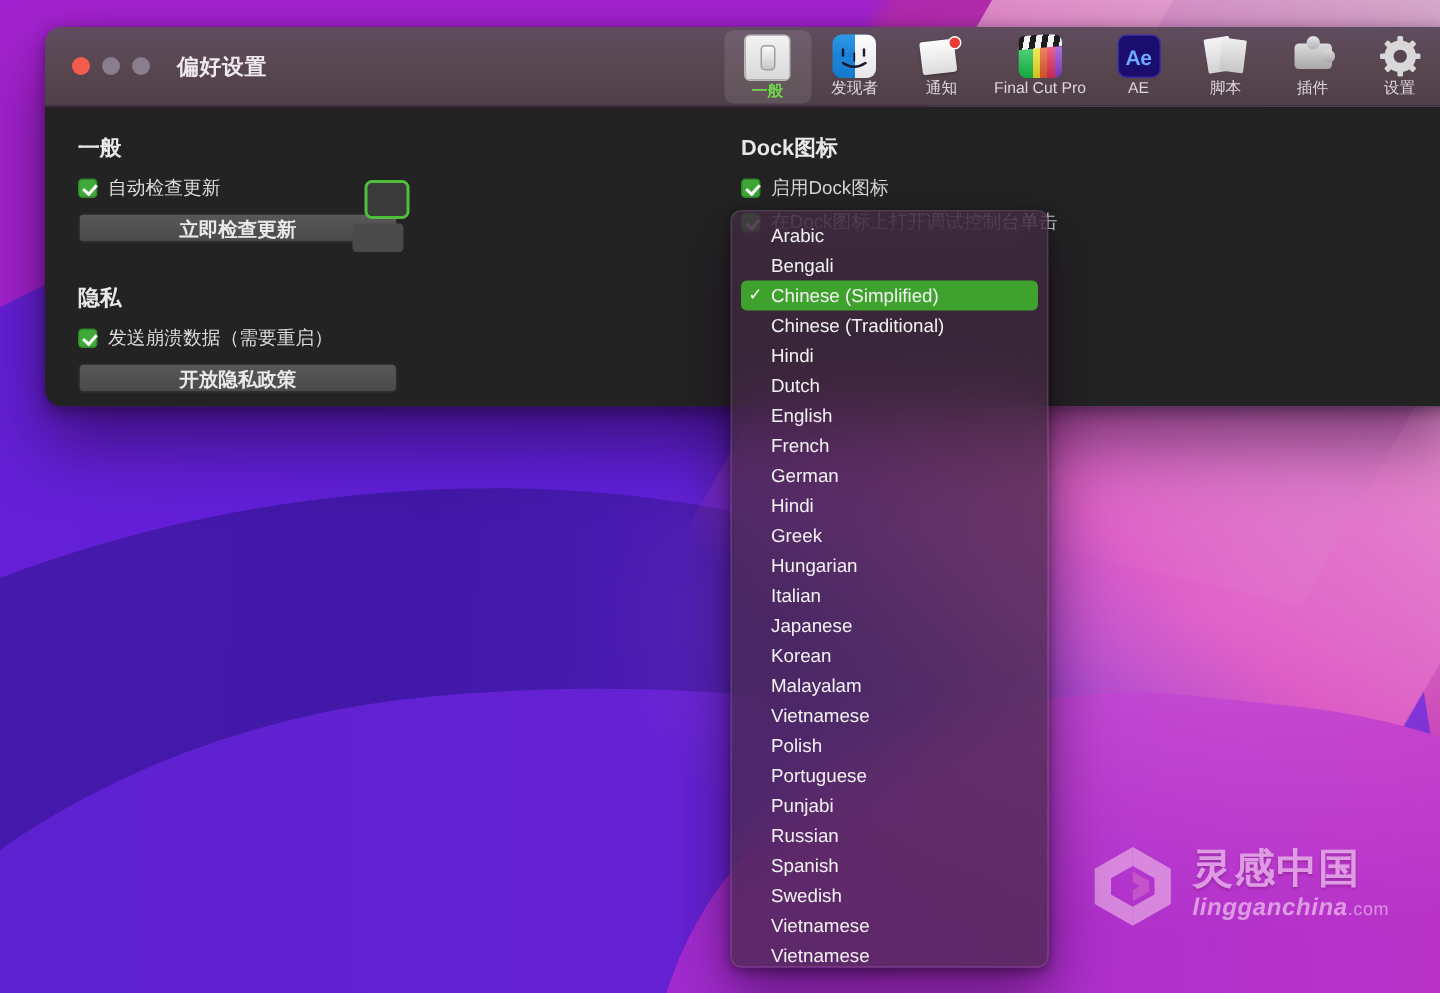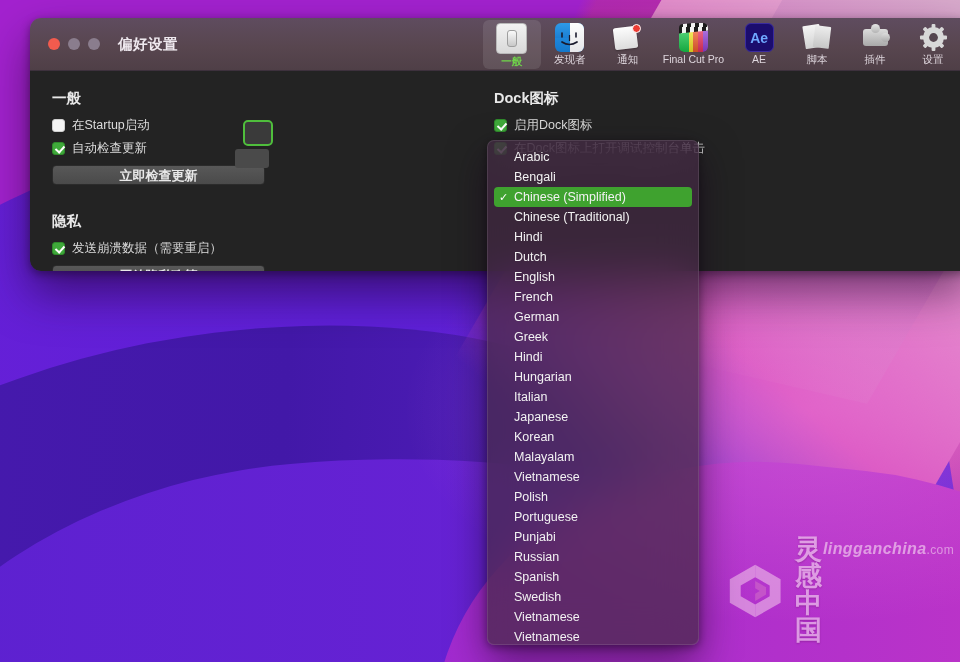--- a/index.html
+++ b/index.html
@@ -63,21 +63,21 @@
     background:radial-gradient(60% 46% at 84% 62%, rgba(255,150,230,.30) 0%, rgba(255,150,230,0) 70%);
   }
 
   
   #watermark{
     position:absolute;left:728px;top:556px;width:206px;height:68px;
     display:flex;align-items:center;gap:9px;
     opacity:.62;
   }
   #watermark .wm-mark{width:58px;height:58px;flex:none;}
-  #watermark .wm-text{display:flex;line-height:1;}
+  #watermark .wm-text{display:flex;flex-direction:column;line-height:1;}
   #watermark .wm-cn{
     font-size:27px;font-weight:bold;color:#f6d9f2;letter-spacing:1px;
     text-shadow:0 1px 2px rgba(80,0,70,.45);
   }
   #watermark .wm-en{
     font-size:16px;font-weight:bold;font-style:italic;color:#f6d9f2;
     letter-spacing:.4px;margin-top:5px;
   }
   #watermark .wm-en .dom{font-size:12px;font-style:normal;font-weight:normal;opacity:.9;}
 
@@ -396,24 +396,20 @@
       </div>
 
     </div>
   </div>
 
   <div id="window-body">
 
     <div class="pane pane-left">
       <h2 class="section-title">一般</h2>
 
-      <div class="row">
-        <span class="cb off"></span>
-        <span class="row-label">在Startup启动</span>
-      </div>
 
       <div class="row">
         <span class="cb on"></span>
         <span class="row-label">自动检查更新</span>
       </div>
 
       <div class="btn wide">立即检查更新</div>
 
       <h2 class="section-title second">隐私</h2>
 
@@ -448,22 +444,22 @@
 <div id="language-menu">
     <div class="menu-item"><span>Arabic</span></div>
     <div class="menu-item"><span>Bengali</span></div>
     <div class="menu-item selected"><span class="tick">✓</span><span>Chinese (Simplified)</span></div>
     <div class="menu-item"><span>Chinese (Traditional)</span></div>
     <div class="menu-item"><span>Hindi</span></div>
     <div class="menu-item"><span>Dutch</span></div>
     <div class="menu-item"><span>English</span></div>
     <div class="menu-item"><span>French</span></div>
     <div class="menu-item"><span>German</span></div>
+    <div class="menu-item"><span>Hindi</span></div>
     <div class="menu-item"><span>Greek</span></div>
-    <div class="menu-item"><span>Hindi</span></div>
     <div class="menu-item"><span>Hungarian</span></div>
     <div class="menu-item"><span>Italian</span></div>
     <div class="menu-item"><span>Japanese</span></div>
     <div class="menu-item"><span>Korean</span></div>
     <div class="menu-item"><span>Malayalam</span></div>
     <div class="menu-item"><span>Vietnamese</span></div>
     <div class="menu-item"><span>Polish</span></div>
     <div class="menu-item"><span>Portuguese</span></div>
     <div class="menu-item"><span>Punjabi</span></div>
     <div class="menu-item"><span>Russian</span></div>

